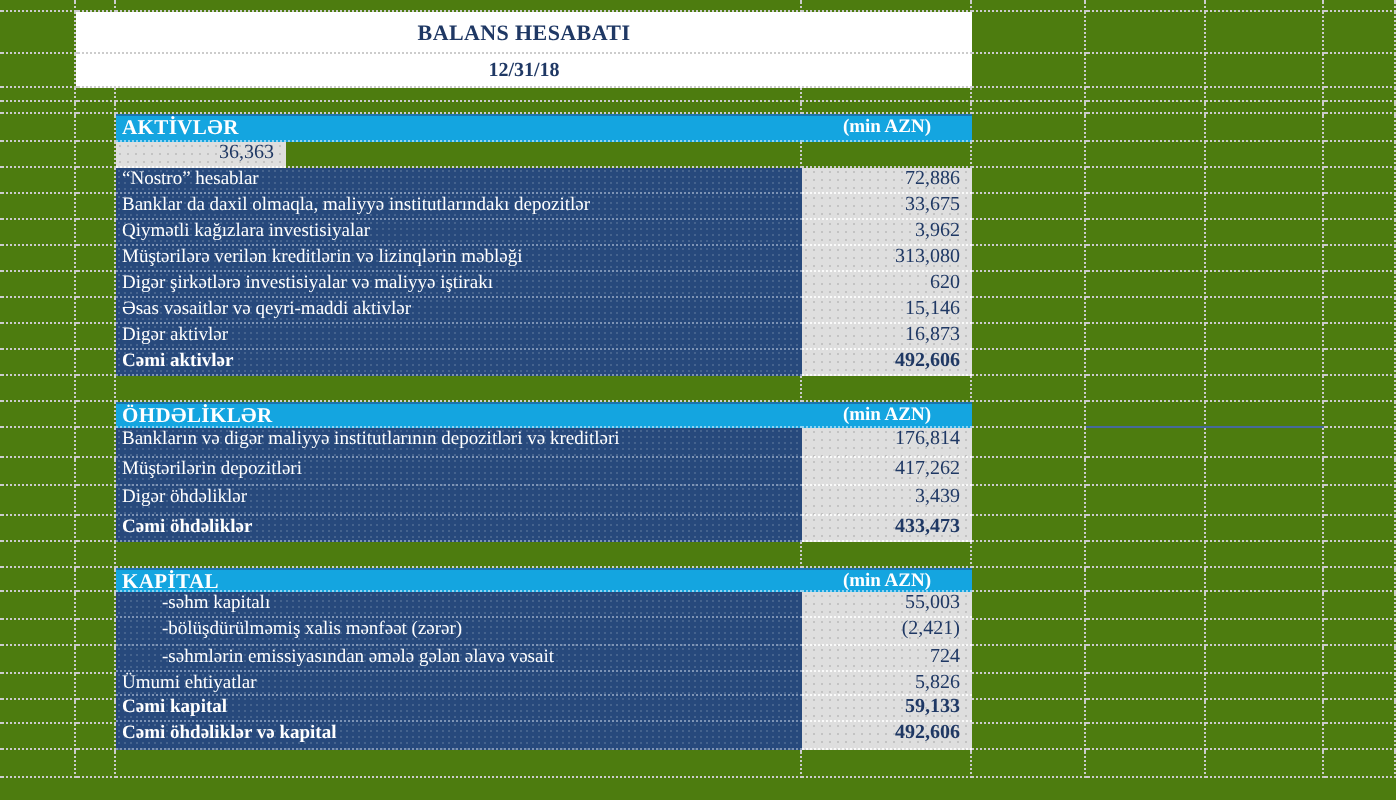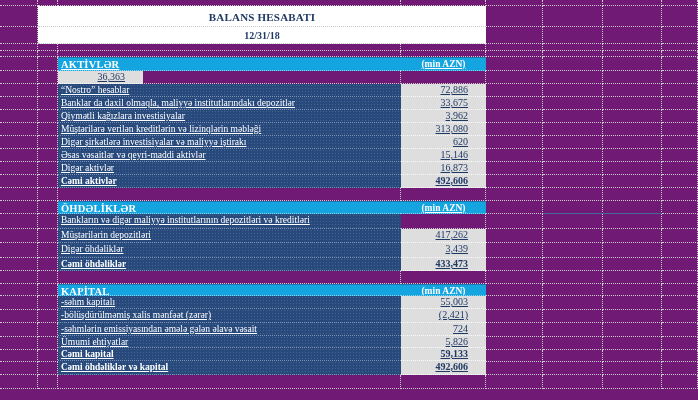--- a/index.html
+++ b/index.html
@@ -1,53 +1,53 @@
 <!DOCTYPE html>
 <html><head>
 <meta charset="utf-8">
 <style>
   html,body{margin:0;padding:0;background:#ffffff;}
   body{font-family:"Liberation Serif","DejaVu Serif",serif;}
-  .sheet{position:relative;width:698px;height:400px;background:#701a75;overflow:hidden;}
+  .sheet{position:relative;width:698px;height:400px;background:#4d7c0f;overflow:hidden;}
 
   
   #grid-bg{position:absolute;left:0;top:0;display:grid;width:698px;height:389px;}
   .bgcell{border-right:1px dotted #cccccc;border-bottom:1px dotted #cccccc;box-sizing:border-box;}
 
   
   .merged{position:absolute;left:38px;width:448px;background:#ffffff;box-sizing:border-box;
           border-bottom:1px dotted #cccccc;text-align:center;color:#1F3864;font-weight:bold;}
   #title-cell{top:6px;height:21px;line-height:22px;font-size:11px;letter-spacing:.2px;}
   #date-cell{top:27px;height:17px;line-height:17px;font-size:10px;}
 
   
   .tbl{position:absolute;left:58px;top:57px;width:428px;display:flex;flex-direction:column;}
   .trow{display:flex;box-sizing:border-box;}
   .h12{height:12px}.h13{height:13px}.h14{height:14px}.h15{height:15px}
-  .cell{box-sizing:border-box;overflow:hidden;white-space:nowrap;text-decoration:underline;}
+  .cell{box-sizing:border-box;overflow:hidden;white-space:nowrap;}
   .lbl{width:343px;padding:0 2px 0 3px;}
-  .val{width:85px;text-align:right;padding-right:18px;}
+  .val{width:85px;text-align:right;padding-right:6px;}
 
   
   .sec .lbl,.sec .val{background:#14A5E0;color:#ffffff;font-weight:bold;
         border-top:1px solid #1c74ad;border-bottom:1px dotted #8fd2f2;}
   .sec .lbl{font-size:10.5px;line-height:13px;letter-spacing:.2px;}
   .sec .val{font-size:9.5px;line-height:13px;text-align:center;padding-right:0;}
 
   
   .data .lbl{background:#27497C;
         background-image:radial-gradient(rgba(255,255,255,.14) .5px,transparent .6px);
         background-size:3px 3px;color:#ffffff;font-size:9.5px;line-height:12px;
         border-bottom:1px dotted #7d93b5;}
   .data .val{background:#DEDEDE;
         background-image:radial-gradient(#c3c3c3 .6px,transparent .7px);
         background-size:4px 4px;color:#1F3864;font-size:10px;line-height:12px;
         border-bottom:1px dotted #fafafa;}
   .total .lbl,.total .val{font-weight:bold;}
-  .indent .lbl{padding-left:3px;}
+  .indent .lbl{padding-left:23px;}
   .spacer{background:transparent;}
 
   
   #stray-line{position:absolute;left:543px;top:213px;width:119px;height:0;
         border-top:1px solid #46699b;}
 </style>
 </head>
 <body>
 
 <div class="sheet">
@@ -341,20 +341,21 @@
     </div>
 
     <div class="trow spacer h13"></div>
 
     <div class="trow sec h13">
       <div class="cell lbl">ÖHDƏLİKLƏR</div>
       <div class="cell val">(min AZN)</div>
     </div>
     <div class="trow data h15">
       <div class="cell lbl">Bankların və digər maliyyə institutlarının depozitləri və kreditləri</div>
+      <div class="cell val">176,814</div>
     </div>
     <div class="trow data h14">
       <div class="cell lbl">Müştərilərin depozitləri</div>
       <div class="cell val">417,262</div>
     </div>
     <div class="trow data h15">
       <div class="cell lbl">Digər öhdəliklər</div>
       <div class="cell val">3,439</div>
     </div>
     <div class="trow data total h13">

